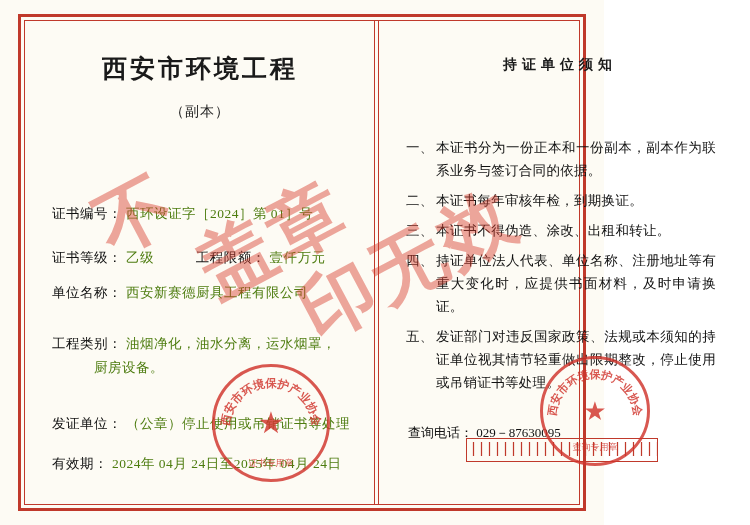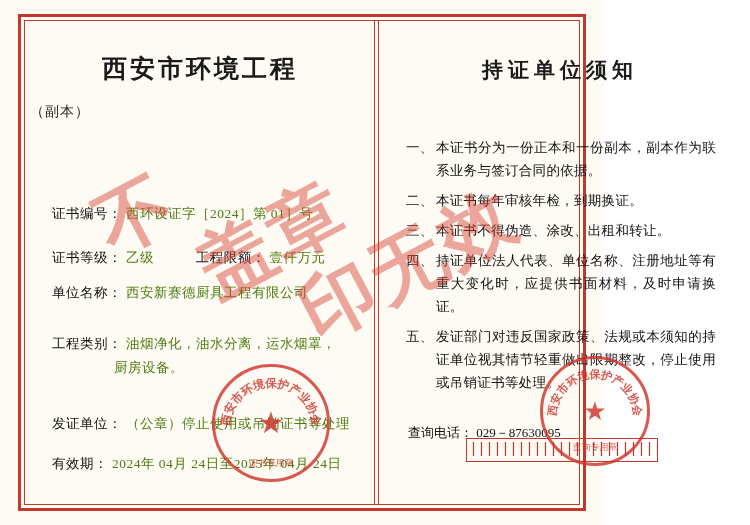--- a/index.html
+++ b/index.html
@@ -76,20 +76,21 @@
   .title-line2 {
     text-align: center;
     font-family: "Liberation Serif", serif;
     font-weight: bold;
     font-size: 26px;
     letter-spacing: 10px;
     color: #1a1a1a;
     margin-top: 18px;
   }
   .title-sub {
+    text-align: center;
     font-family: "Liberation Serif", serif;
     font-size: 14px;
     color: #1a1a1a;
     margin-top: 18px;
     letter-spacing: 1px;
   }
   .field-row {
     position: absolute;
     left: 22px;
     right: 10px;
@@ -104,38 +105,38 @@
     display: inline-block;
     color: #4d7c0f;
   }
   .f-value.hand {
     font-family: "Liberation Serif", serif;
   }
   .row-num   { top: 178px; }
   .row-grade { top: 222px; }
   .row-unit  { top: 257px; }
   .row-type  { top: 308px; }
-  .row-type .cont { display:block; margin-left: 62px; margin-top: 4px;}
+  .row-type .cont { display:block; margin-left: 42px; margin-top: 4px;}
   .row-issuer{ top: 388px; }
   .row-valid { top: 428px; }
   .gap-l { display:inline-block; width:34px; }
 
   
   .page-right {
     position: absolute;
     left: 392px;
     top: 26px;
     width: 336px;
     height: 470px;
   }
   .right-title {
     text-align: center;
     font-family: "Liberation Serif", serif;
     font-weight: bold;
-    font-size: 21px;
+    font-size: 14px;
     letter-spacing: 5px;
     color: #1a1a1a;
     margin-top: 30px;
   }
   .notice-list {
     position: absolute;
     top: 110px;
     left: 14px;
     right: 12px;
   }

